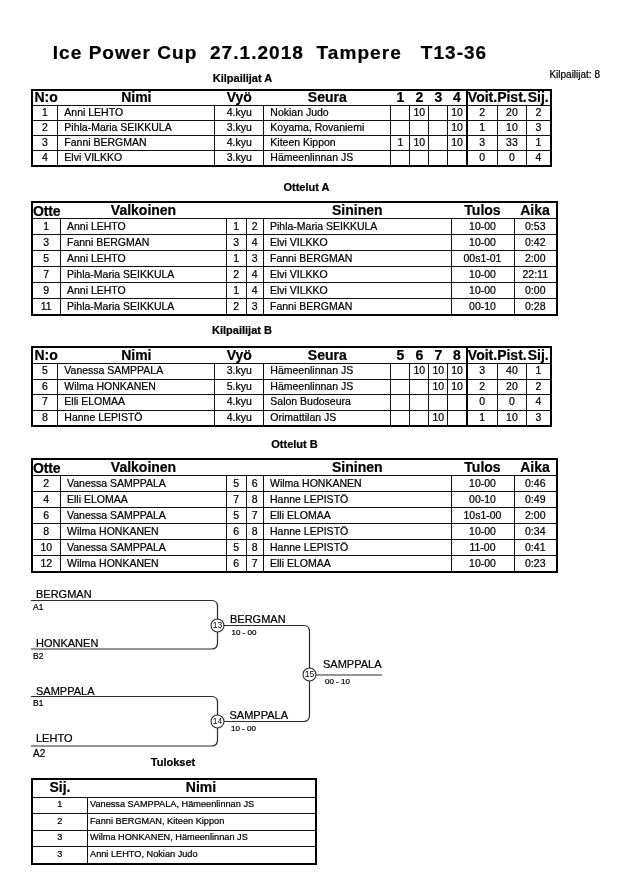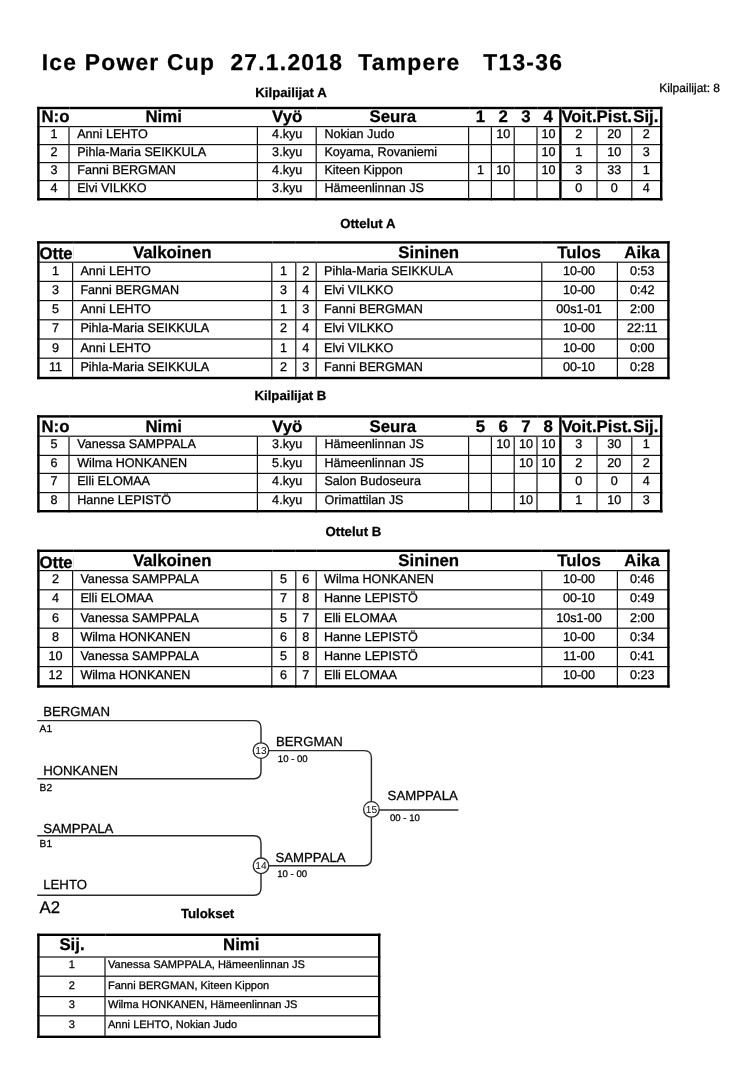--- a/index.html
+++ b/index.html
@@ -20,21 +20,21 @@
 .sep{border-left:2px solid #000 !important;}
 .c{text-align:center;}
 .l{text-align:left;padding-left:6px;}
 .hl{text-align:left;padding-left:2px;}
 .b{font-weight:bold;}
 .hdg{font-weight:bold;font-size:11px;}
 svg{position:absolute;left:0;top:0;}
 </style></head><body>
 <div class="page">
 
-<div class="abs b" style="left:0;width:504px;top:41.5px;font-size:19px;letter-spacing:1.05px;line-height:22px;text-align:center;">Ice Power Cup&nbsp;&nbsp;27.1.2018&nbsp;&nbsp;Tampere&nbsp;&nbsp;&nbsp;T13-36</div>
+<div class="abs b" style="left:0;width:504px;top:41.5px;font-size:19px;letter-spacing:1.05px;line-height:22px;text-align:center;padding-left:18px;">Ice Power Cup&nbsp;&nbsp;27.1.2018&nbsp;&nbsp;Tampere&nbsp;&nbsp;&nbsp;T13-36</div>
 
 <div class="abs hdg" style="left:0;width:485px;top:72px;text-align:center;">Kilpailijat A</div>
 <div class="abs" style="left:440px;width:160px;top:69px;font-size:10px;text-align:right;">Kilpailijat: 8</div>
 
 <table class="tb" style="left:30.5px;top:89px;">
 <colgroup>
         <col style="width:20px">
         <col style="width:157px">
         <col style="width:49px">
         <col style="width:127px">
@@ -229,21 +229,21 @@
 <tr>
           <td class="c">5</td>
           <td class="l">Vanessa SAMPPALA</td>
           <td class="c">3.kyu</td>
           <td class="l">Hämeenlinnan JS</td>
           <td class="c"></td>
           <td class="c">10</td>
           <td class="c">10</td>
           <td class="c">10</td>
           <td class="c sep">3</td>
-          <td class="c">30</td>
+          <td class="c">40</td>
           <td class="c">1</td>
         </tr>
 <tr>
           <td class="c">6</td>
           <td class="l">Wilma HONKANEN</td>
           <td class="c">5.kyu</td>
           <td class="l">Hämeenlinnan JS</td>
           <td class="c"></td>
           <td class="c"></td>
           <td class="c">10</td>
@@ -382,21 +382,21 @@
 </g>
 </svg>
 
 <div class="abs" style="left:36px;top:588px;font-size:11px;">BERGMAN</div>
 <div class="abs" style="left:33px;top:601.5px;font-size:8.5px;">A1</div>
 <div class="abs" style="left:36px;top:636.5px;font-size:11px;">HONKANEN</div>
 <div class="abs" style="left:33px;top:650.5px;font-size:8.5px;">B2</div>
 <div class="abs" style="left:36px;top:684.5px;font-size:11px;">SAMPPALA</div>
 <div class="abs" style="left:33px;top:698px;font-size:8.5px;">B1</div>
 <div class="abs" style="left:36px;top:731.5px;font-size:11px;">LEHTO</div>
-<div class="abs" style="left:33px;top:747.5px;font-size:14px;">A2</div>
+<div class="abs" style="left:33px;top:747.5px;font-size:10px;">A2</div>
 
 <div class="abs" style="left:230px;top:613px;font-size:11px;">BERGMAN</div>
 <div class="abs" style="left:231.5px;top:627.5px;font-size:8px;">10 - 00</div>
 <div class="abs" style="left:229.5px;top:709px;font-size:11px;">SAMPPALA</div>
 <div class="abs" style="left:231px;top:723.5px;font-size:8px;">10 - 00</div>
 <div class="abs" style="left:323px;top:658px;font-size:11px;">SAMPPALA</div>
 <div class="abs" style="left:325px;top:676.5px;font-size:8px;">00 - 10</div>
 
 <div class="abs hdg" style="left:0;width:346px;top:756px;text-align:center;">Tulokset</div>
 

